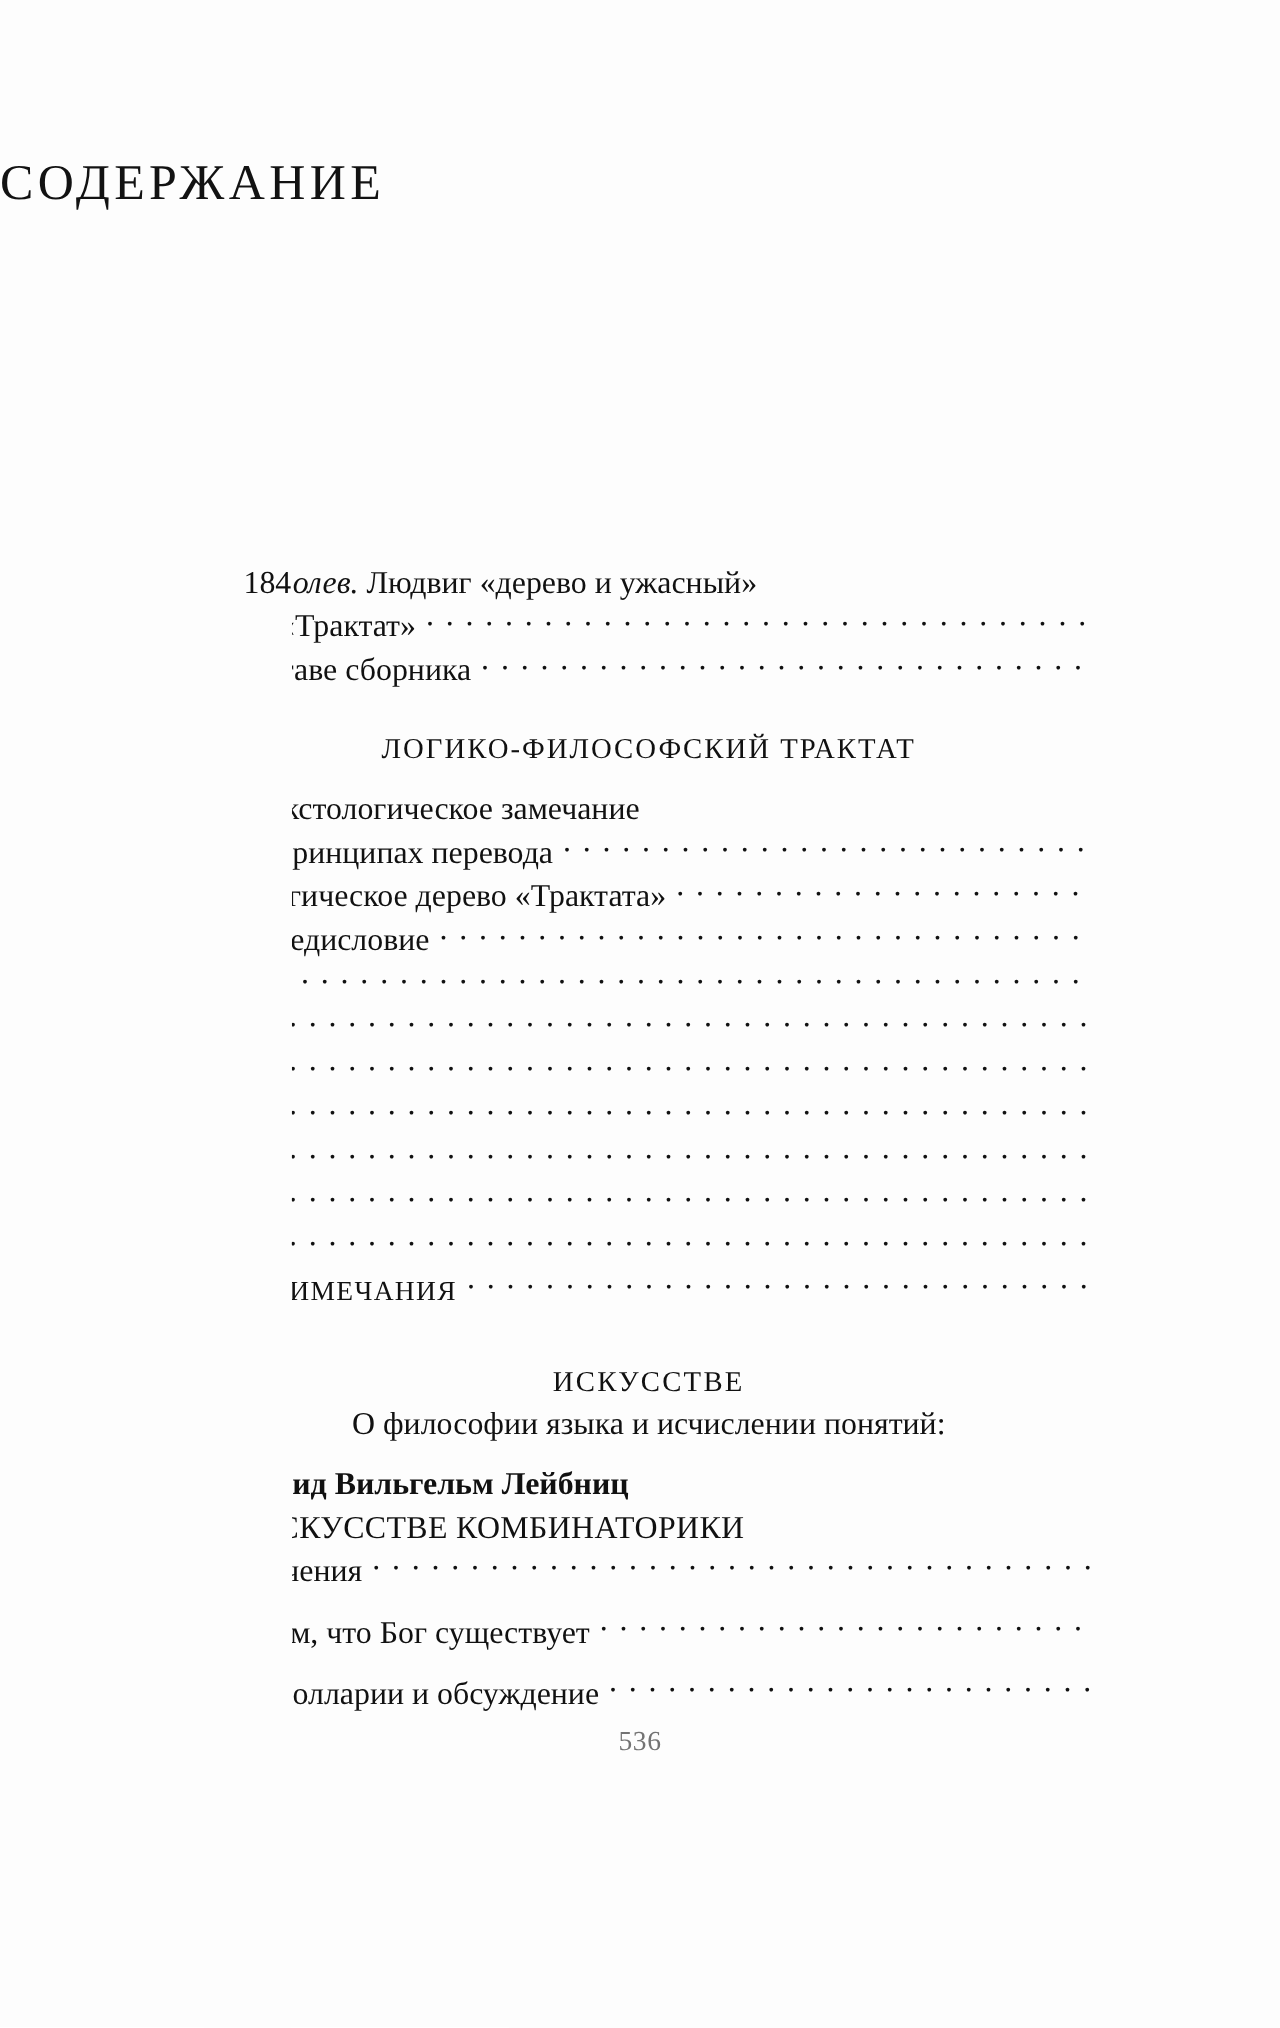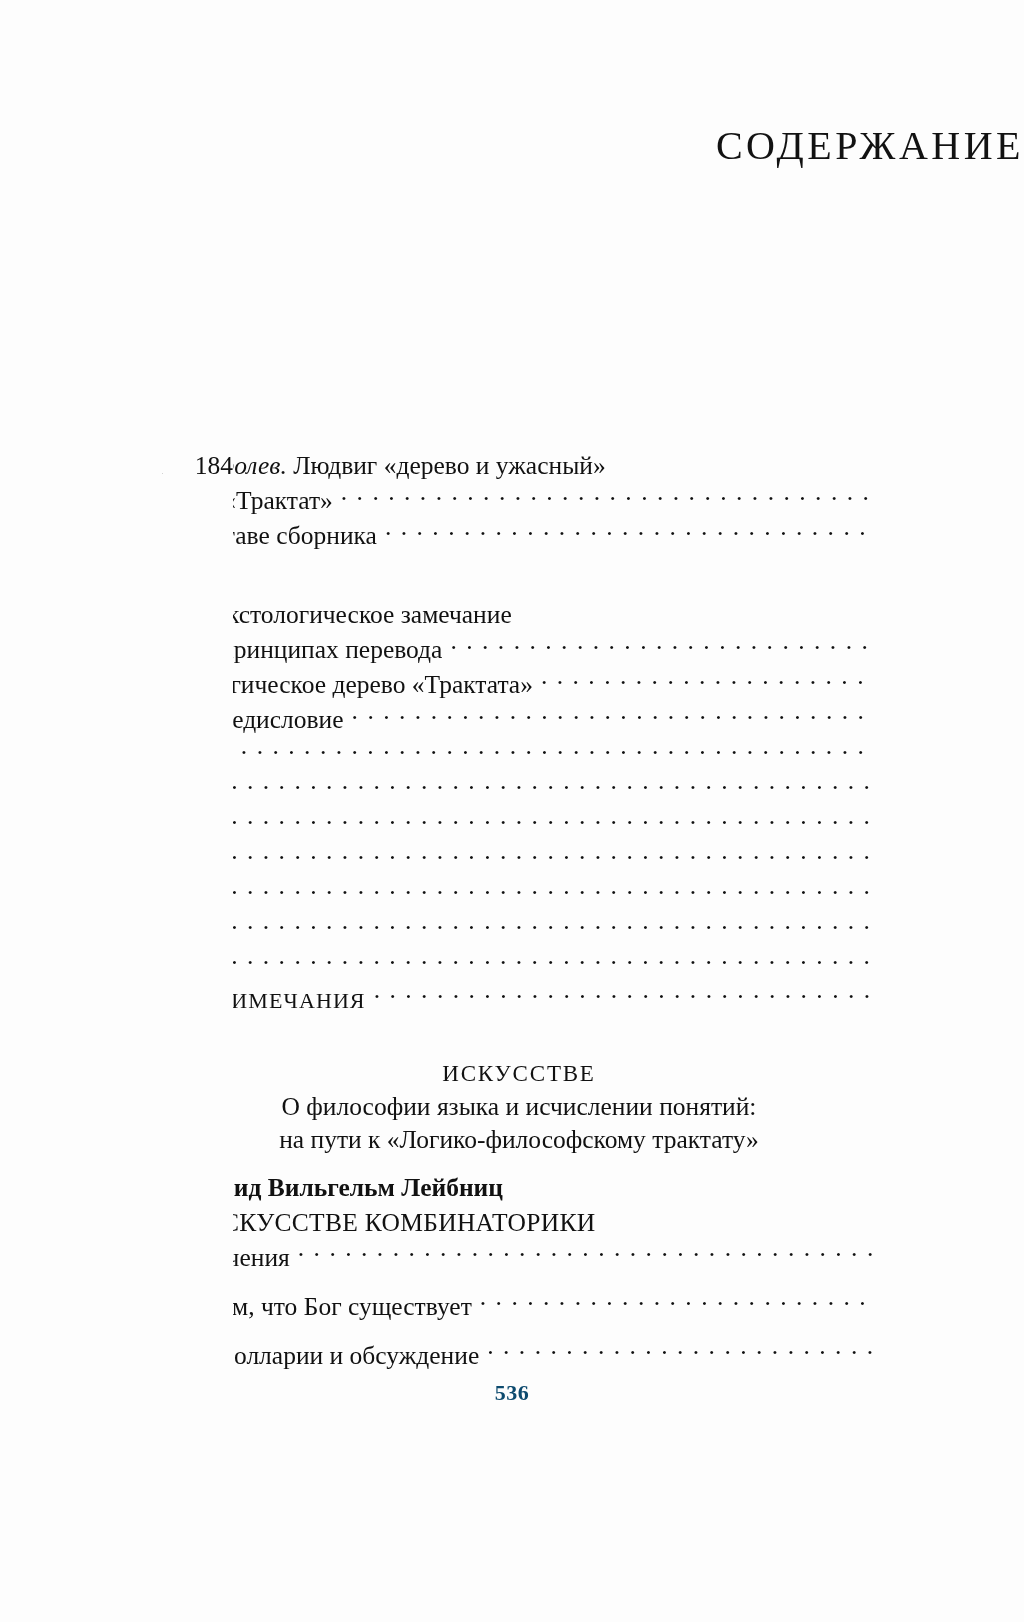--- a/index.html
+++ b/index.html
@@ -23,21 +23,21 @@
     height: 1622px;
     background: #fdfdfd;
   }
 
   
   .toc-title {
     position: absolute;
     left: 0;
     top: 122px;
     width: 1024px;
-    text-align: right;
+    text-align: left;
     font-size: 40px;
     letter-spacing: 3.5px;
     font-weight: 400;
     color: #121212;
   }
 
   
   .content {
     position: absolute;
     left: 163px;
@@ -133,23 +133,23 @@
   .gap-lg { height: 40px; }
 
   
   .folio {
     position: absolute;
     left: 0;
     top: 1380px;
     width: 1024px;
     text-align: center;
     font-size: 22px;
-    font-weight: 700;
+    font-weight: 400;
     letter-spacing: 0.5px;
-    color: #0c4a6e;
+    color: #737373;
   }
 </style>
 </head>
 <body>
 
 <div class="page">
 
   <div class="toc-title">СОДЕРЖАНИЕ</div>
 
   <div class="content">
@@ -165,20 +165,21 @@
     </div>
 
     <div class="entry">
       <span class="label">О составе сборника</span>
       <span class="leader"></span>
       <span class="page">28</span>
     </div>
 
     <div class="gap-md"></div>
 
+    <div class="section-head">ЛОГИКО-ФИЛОСОФСКИЙ ТРАКТАТ</div>
 
     <div class="gap-sm"></div>
 
     <div class="entry-wrap-line indent-1">
       <span>Текстологическое замечание</span>
     </div>
 
     <div class="entry indent-1">
       <span class="label">о принципах перевода</span>
       <span class="leader"></span>
@@ -244,21 +245,20 @@
       <span class="leader"></span>
       <span class="page">162</span>
     </div>
 
     <div class="gap-lg"></div>
 
     <div class="appendix-head">ИСКУССТВЕ</div>
 
     <div class="appendix-sub">О философии языка и исчислении понятий:</div>
 
-    <div class="appendix-sub">на пути к «Логико-философскому трактату»</div>
 
     <div class="gap-sm"></div>
 
     <div class="author-name">Готфрид Вильгельм Лейбниц</div>
 
     <div class="work-title">ОБ ИСКУССТВЕ КОМБИНАТОРИКИ</div>
 
     <div class="entry">
       <span class="label">Извлечения</span>
       <span class="leader"></span>

